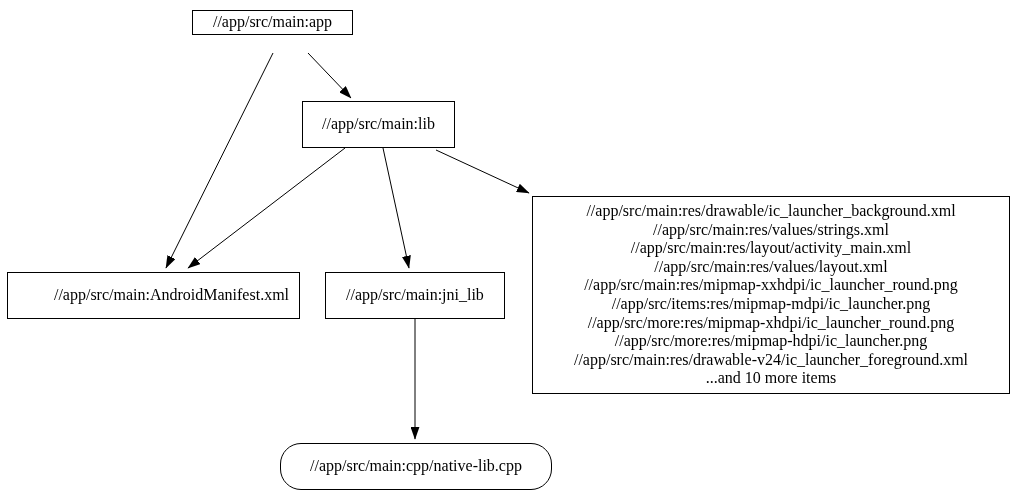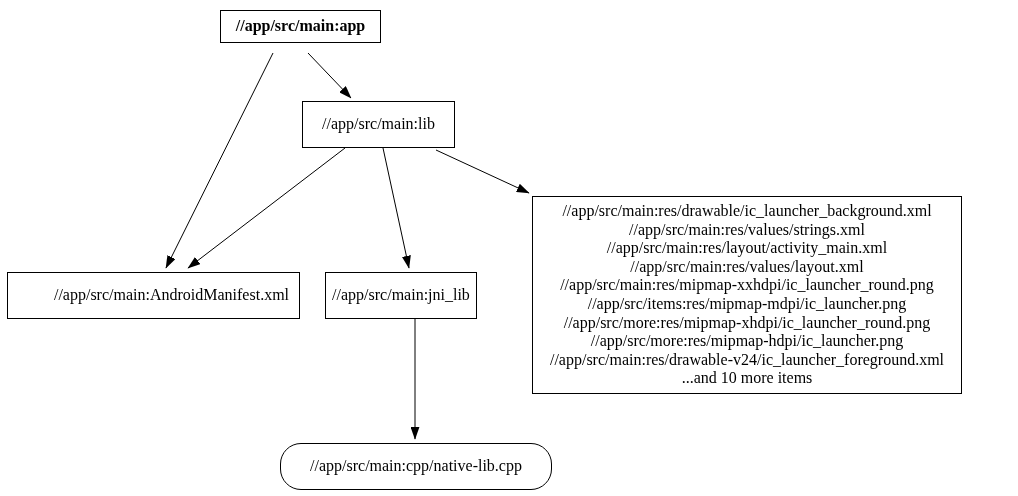--- a/index.html
+++ b/index.html
@@ -24,25 +24,25 @@
     line-height: 1.15;
     white-space: nowrap;
   }
   .node.multiline {
     flex-direction: column;
     justify-content: center;
     font-size: 16px;
     line-height: 18.6px;
   }
   
-  #node-app             { left: 220px; top: 10px;  width: 161px; height: 33px; font-weight: bold; }
+  #node-app             { left: 192px; top: 10px;  width: 161px; height: 25px; }
   #node-lib             { left: 302px; top: 101px; width: 153px; height: 47px; }
   #node-android-manifest{ left: 7px;   top: 272px; width: 293px; height: 47px; padding-left: 36px; }
-  #node-jni-lib         { left: 325px; top: 272px; width: 152px; height: 47px; }
-  #node-res-group       { left: 532px; top: 196px; width: 430px; height: 198px; }
+  #node-jni-lib         { left: 325px; top: 272px; width: 180px; height: 47px; }
+  #node-res-group       { left: 532px; top: 196px; width: 478px; height: 198px; }
   #node-native-lib      { left: 280px; top: 443px; width: 272px; height: 47px; border-radius: 21px; }
 </style>
 </head>
 <body>
 
 <div class="graph-canvas">
 
   <svg class="edge-layer" viewBox="0 0 1018 496" xmlns="http://www.w3.org/2000/svg" aria-hidden="true">
     <defs>
       <marker id="arrow" viewBox="0 0 10 7" refX="9.5" refY="3.5" markerWidth="13" markerHeight="9" orient="auto-start-reverse">

